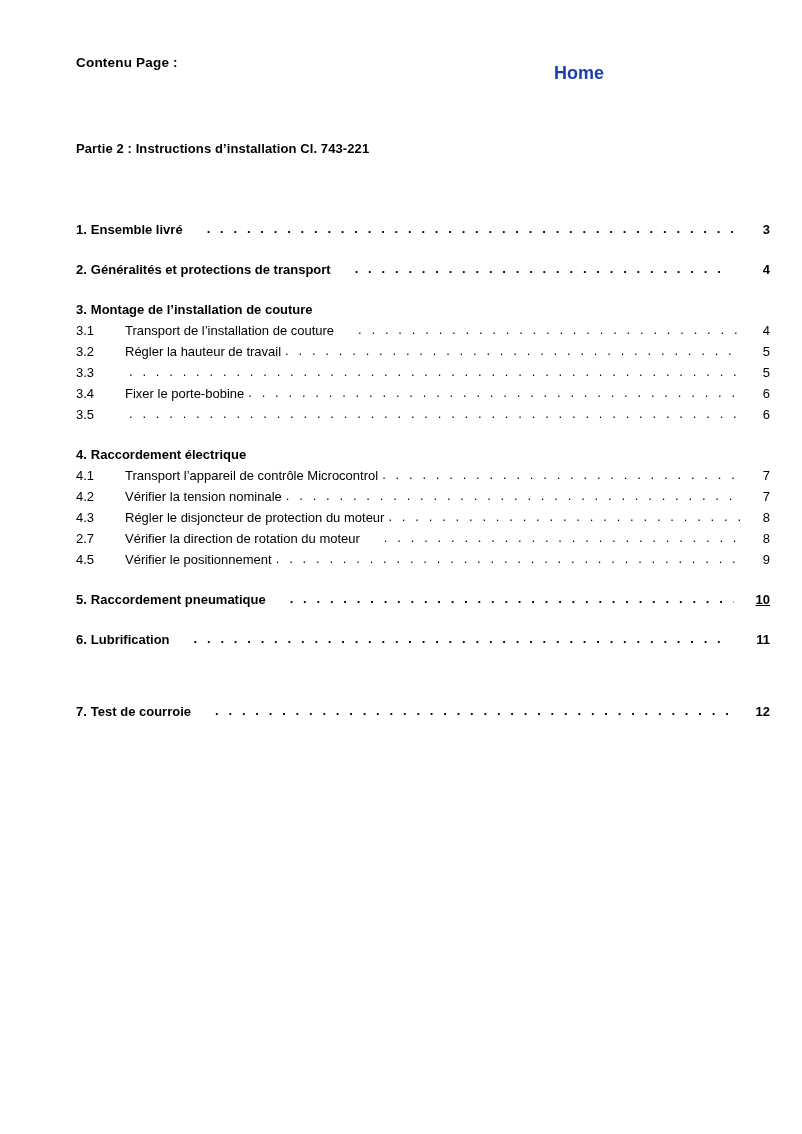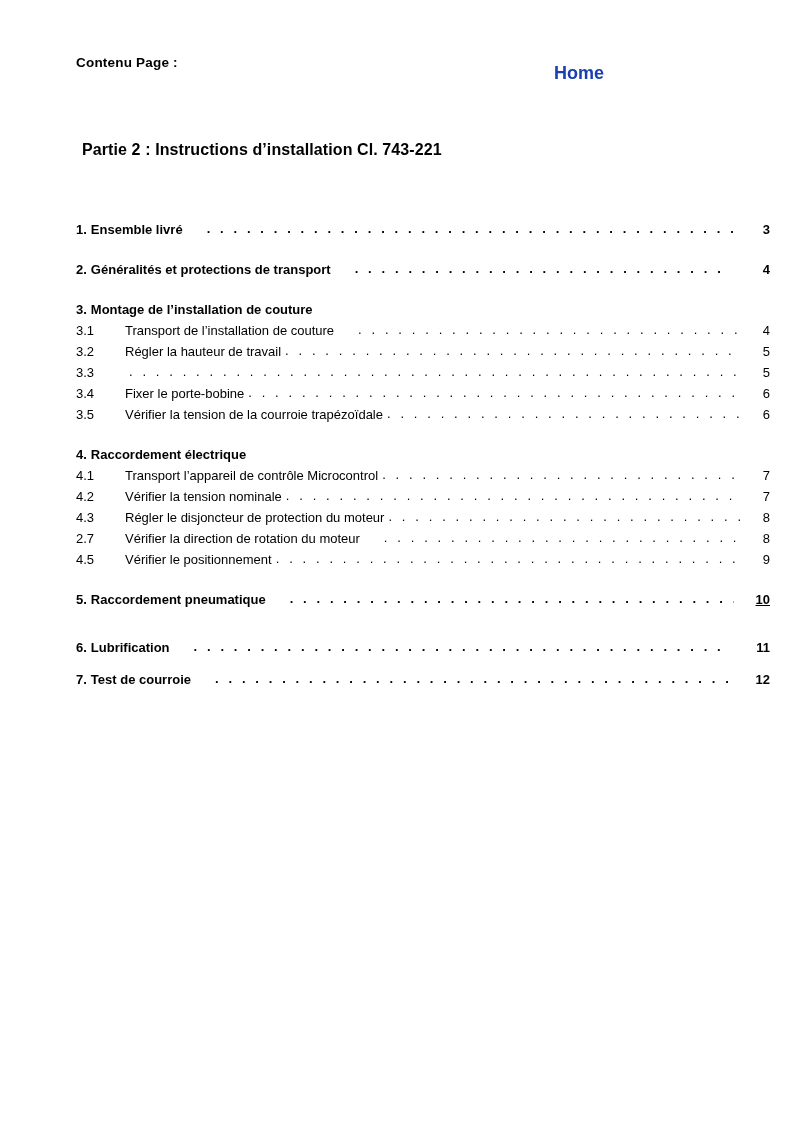--- a/index.html
+++ b/index.html
@@ -44,24 +44,23 @@
     font-size: 18px;
     font-weight: bold;
     color: #1a3fb0;
     text-decoration: none;
     cursor: pointer;
   }
   .doc-title {
     position: absolute;
     left: 76px;
     top: 141px;
-    font-size: 16px;
+    font-size: 13px;
     font-weight: bold;
     letter-spacing: 0.1px;
-    margin-left: 6px;
   }
   .toc {
     position: absolute;
     left: 76px;
     top: 222px;
     width: 694px;
   }
   .toc-row {
     position: relative;
     display: flex;
@@ -169,21 +168,20 @@
 
     <div class="toc-row sub">
       <span class="num">3.4</span>
       <span class="label">Fixer le porte-bobine</span>
       <span class="leader">. . . . . . . . . . . . . . . . . . . . . . . . . . . . . . . . . . . . . . . . . . . . . . . . . . . . . . . . . . . . . . . . . . . . . . . . . . . . . . . . . . . . . . . . . . . . . . . . . . . . .</span>
       <span class="page-no" style="width:24px;">6</span>
     </div>
 
     <div class="toc-row sub">
       <span class="num">3.5</span>
-      <span class="label">Vérifier la tension de la courroie trapézoïdale</span>
       <span class="leader">. . . . . . . . . . . . . . . . . . . . . . . . . . . . . . . . . . . . . . . . . . . . . . . . . . . . . . . . . . . . . . . . . . . . . . . . . . . . . . . . . . . . . . . . . . . . . . . . . . . . .</span>
       <span class="page-no" style="width:24px;">6</span>
     </div>
     <div class="gap-md"></div>
 
     <div class="toc-row section">
       <span class="num">4.</span>
       <span class="label">Raccordement électrique</span>
     </div>
 
@@ -228,25 +226,25 @@
       <span class="label">Raccordement pneumatique</span>
       <span class="leader leadpad-wide">. . . . . . . . . . . . . . . . . . . . . . . . . . . . . . . . . . . . . . . . . . . . . . . . . . . . . . . . . . . . . . . . . . . . . . . . . . . . . . . . . . . . . . . . . . . . . . . . . . . . .</span>
       <span class="page-no" style="width:32px;text-decoration:underline;">10</span>
     </div>
     <div class="gap-md"></div>
 
     <div class="toc-row section">
       <span class="num">6.</span>
       <span class="label">Lubrification</span>
       <span class="leader leadpad-wide">. . . . . . . . . . . . . . . . . . . . . . . . . . . . . . . . . . . . . . . . . . . . . . . . . . . . . . . . . . . . . . . . . . . . . . . . . . . . . . . . . . . . . . . . . . . . . . . . . . . . .</span>
-      <span class="page-no" style="width:36px;margin-top:8px;">11</span>
+      <span class="page-no" style="width:36px;">11</span>
     </div>
     <div class="gap-md"></div>
 
     <div class="toc-row section">
       <span class="num">7.</span>
       <span class="label">Test de courroie</span>
       <span class="leader leadpad-wide">. . . . . . . . . . . . . . . . . . . . . . . . . . . . . . . . . . . . . . . . . . . . . . . . . . . . . . . . . . . . . . . . . . . . . . . . . . . . . . . . . . . . . . . . . . . . . . . . . . . . .</span>
-      <span class="page-no" style="width:36px;">12</span>
+      <span class="page-no" style="width:36px;margin-top:32px;">12</span>
     </div>
 
   </div>
 </div>
 
 </body></html>

